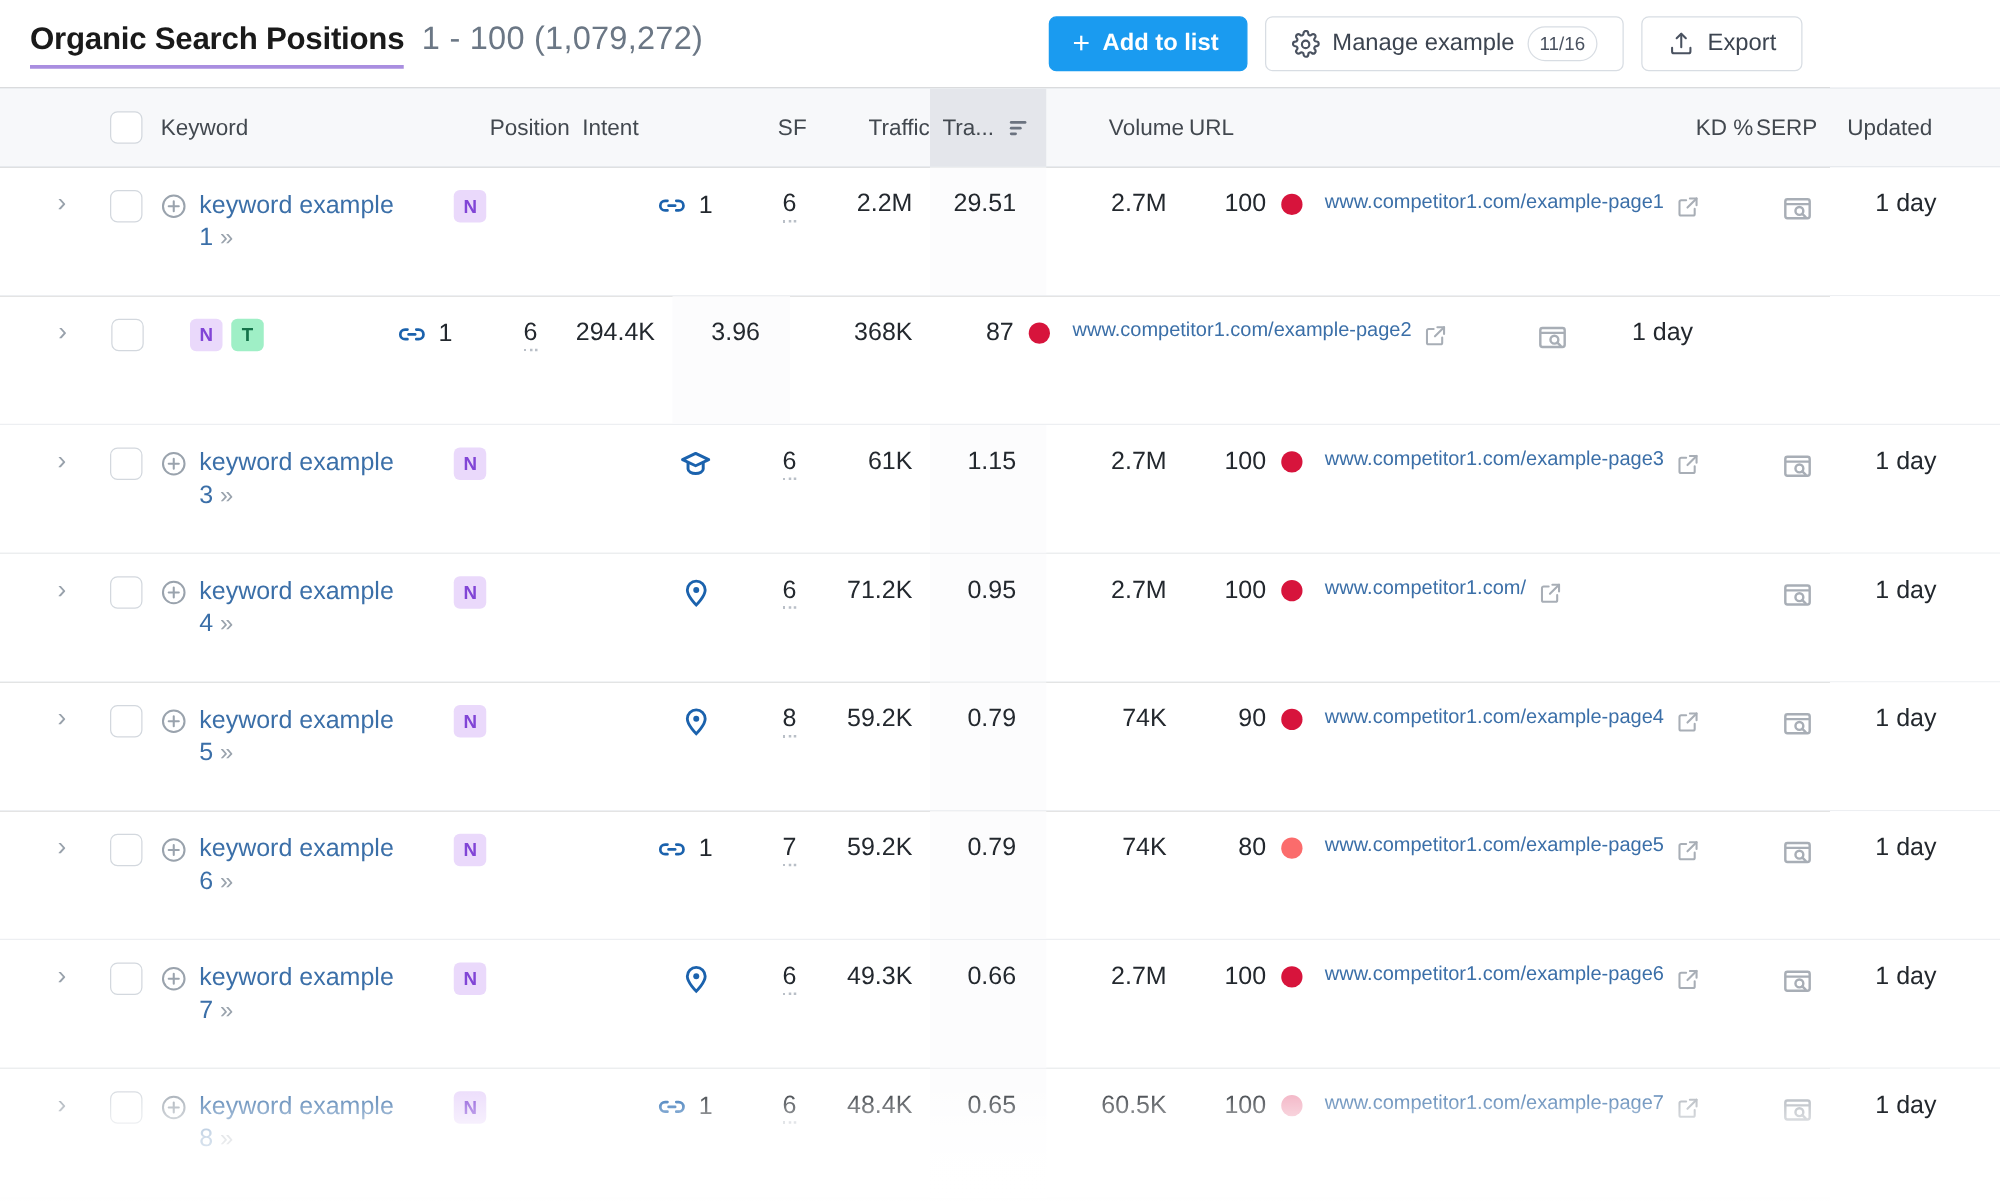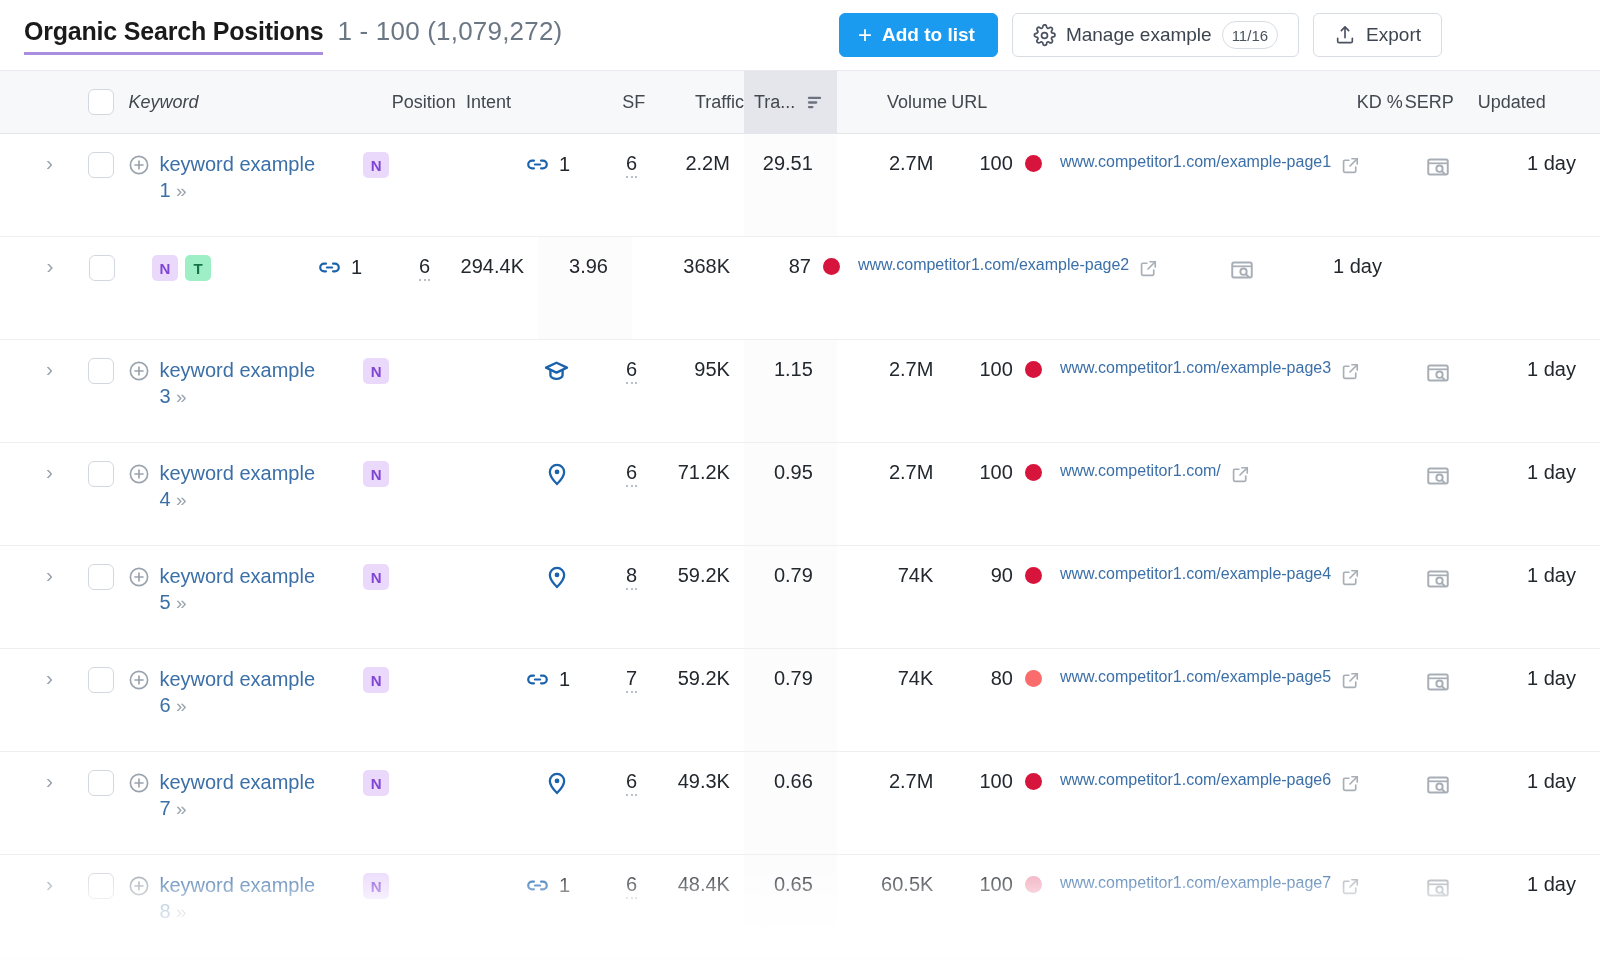--- a/index.html
+++ b/index.html
@@ -130,38 +130,38 @@
   .c-kd       { width: 110px; justify-content: flex-end; }
   .c-url      { width: 352px; }
   .c-serp     { width: 72px;  justify-content: center; }
   .c-updated  { width: 128px; justify-content: flex-end; }
 
   .thead .c-expand, .thead .c-check, .thead .c-keyword,
   .thead .c-intent, .thead .c-url { align-items: center; }
   .thead .c-position, .thead .c-sf, .thead .c-traffic,
   .thead .c-trafficp, .thead .c-volume, .thead .c-kd,
   .thead .c-serp, .thead .c-updated { align-items: center; }
-  .thead .c-keyword { padding-left: 4px; font-style: italic; }
+  .thead .c-keyword { padding-left: 4px; }
   .thead .c-url { padding-left: 4px; }
   .thead .c-intent { justify-content: flex-start; padding-left: 10px; }
   .thead .c-serp { justify-content: flex-start; padding-left: 2px; }
   .thead .c-updated { justify-content: flex-start; padding-left: 4px; }
   .thead .c-trafficp { justify-content: flex-start; padding-left: 10px; gap: 10px; }
 
   .row .c-keyword { padding-left: 4px; padding-right: 6px; justify-content: flex-end; }
   .row .c-url { padding-left: 4px; padding-right: 6px; }
   .row .c-intent { justify-content: flex-start; padding-left: 26px; gap: 7px; }
   .row .c-position { padding-right: 14px; }
   .row .c-sf { padding-right: 8px; }
   .row .c-traffic { padding-right: 14px; }
   .row .c-trafficp { padding-right: 24px; }
   .row .c-volume { padding-right: 14px; }
   .row .c-kd { padding-right: 14px; }
   .row .c-serp { padding-top: 20px; }
-  .row .c-updated { padding-right: 24px; }
+  .row .c-updated { padding-right: 24px; justify-content: center; }
 
   
   .lead-pad { width: 22px; }
   .thead .lead-pad, .row .lead-pad { flex: 0 0 22px; }
   .chev-glyph { color: #98a1ab; font-size: 21px; line-height: 1; font-weight: 400; }
   .checkbox {
     width: 26px; height: 26px;
     border: 1.6px solid #d3d8de;
     border-radius: 6px;
     background: #fff;
@@ -463,21 +463,21 @@
                 <svg class="icon-svg" width="27" height="27" viewBox="0 0 24 24" fill="none" stroke="#1b62ad" stroke-width="2.1" stroke-linejoin="round">
                   <path d="M12 4.2 2.7 8.6 12 13l9.3-4.4z"></path>
                   <path d="M6.6 10.7v4.6c0 1.8 2.5 3.2 5.4 3.2s5.4-1.4 5.4-3.2v-4.6"></path>
                 </svg>
               </span>
             </span>
           </div>
           <div class="cell c-sf">
             <span class="sf-val">6</span>
           </div>
-          <div class="cell c-traffic">95K</div>
+          <div class="cell c-traffic">61K</div>
           <div class="cell c-trafficp sorted-col">1.15</div>
           <div class="cell c-volume">2.7M</div>
           <div class="cell c-kd">
             <span class="kd-wrap">
               <span>100</span>
               <span class="kd-dot" style="background:#d7143c"></span>
             </span>
           </div>
           <div class="cell c-url">
             <div class="url-line">

